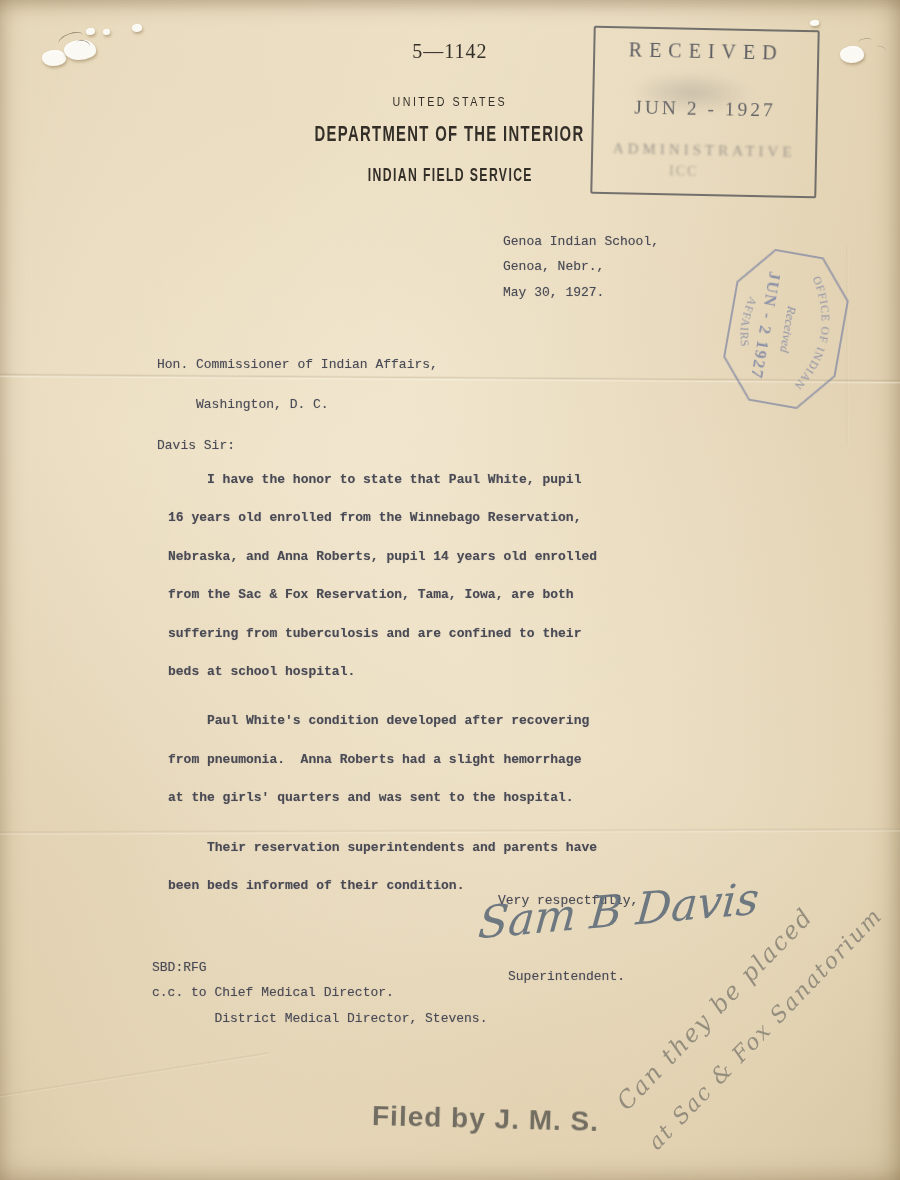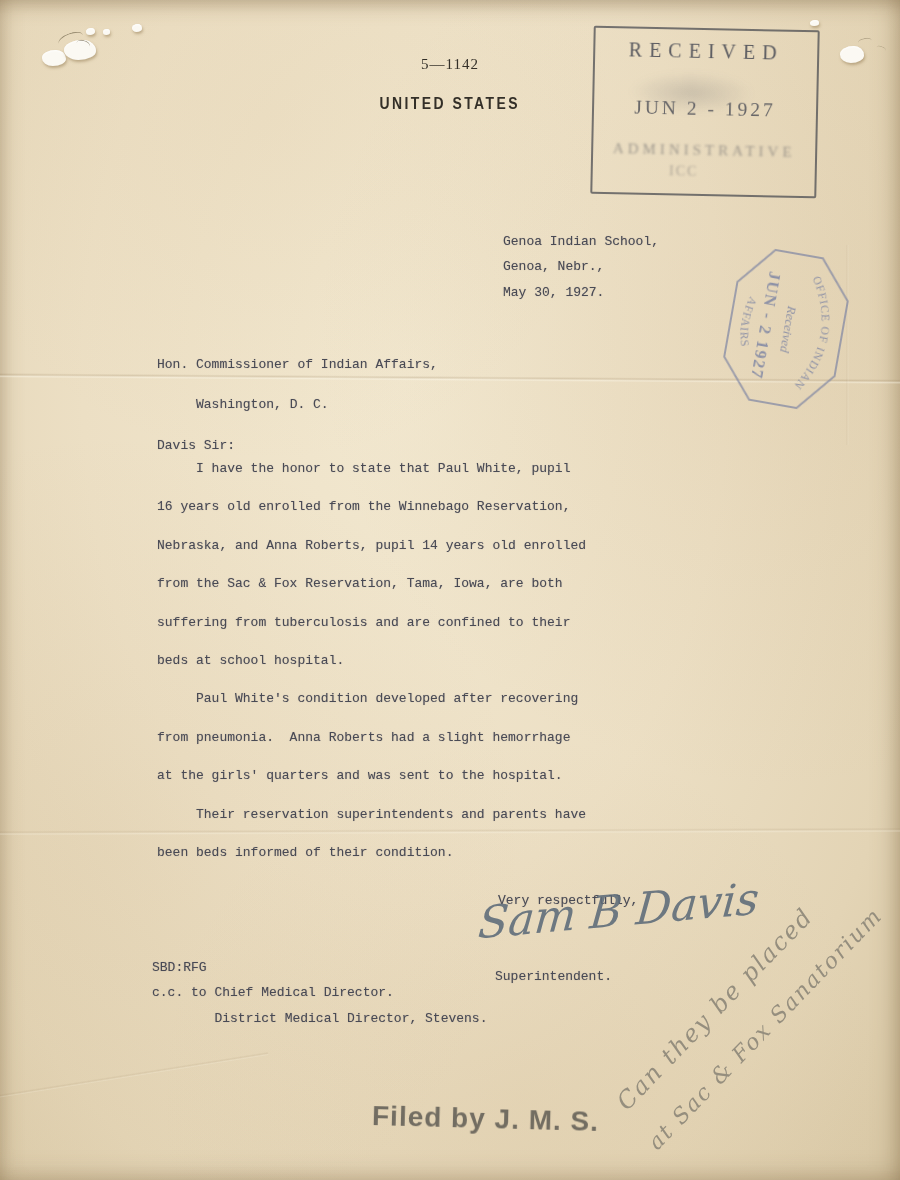--- a/index.html
+++ b/index.html
@@ -33,22 +33,22 @@
   .abs{position:absolute;}
   .typed{
     font-family:"Liberation Mono", monospace;
     font-size:13px;color:var(--typewriter-ink);
     white-space:pre-wrap;line-height:38.4px;
     text-shadow:0 0 1px rgba(70,70,95,.35);
   }
   
   .lh-line{left:0;right:0;text-align:center;color:var(--print-ink);}
   .lh-line>span{display:inline-block;transform-origin:50% 50%;}
-  .form-number{top:56px;font-family:"Liberation Serif", serif;font-size:15px;letter-spacing:1px;}
-  .lh1{top:94px;font-weight:bold;font-size:17px;letter-spacing:3px;}
+  .form-number{top:40px;font-family:"Liberation Serif", serif;font-size:20px;letter-spacing:1px;}
+  .lh1{top:94px;font-weight:normal;font-size:13px;letter-spacing:3px;}
   .lh1>span{transform:scaleX(.82);}
   .lh2{top:121px;font-weight:bold;font-size:22.5px;letter-spacing:2px;}
   .lh2>span{transform:scaleX(.66);}
   .lh3{top:165px;font-weight:bold;font-size:18px;letter-spacing:2px;}
   .lh3>span{transform:scaleX(.68);}
   
   .rstamp{
     left:592px;top:28px;width:222px;height:164px;
     border:2.5px solid rgba(75,76,82,.75);border-radius:2px;
     transform:rotate(1.2deg);color:var(--stamp-grey);
@@ -60,23 +60,23 @@
   .rstamp .rs-date{position:absolute;top:68px;left:0;right:0;font-size:19.5px;letter-spacing:3px;opacity:.88;filter:blur(.3px);}
   .rstamp .rs-dept{position:absolute;top:112px;left:0;right:0;font-size:15px;letter-spacing:4px;opacity:.5;filter:blur(1px);}
   .rstamp .rs-partial{position:absolute;top:134px;left:0;right:40px;font-size:14px;letter-spacing:2px;opacity:.4;filter:blur(1.2px);}
   
   .oia{left:706px;top:269px;transform:rotate(100deg);filter:blur(.3px);opacity:.9;}
   
   .dateline{left:503px;top:229px;line-height:25.4px;}
   .recipient{left:157px;top:345px;line-height:39.5px;}
   .salutation{left:157px;top:427px;}
   .body-block{left:157px;top:450px;}
-  .body-block p{margin:0;}
+  .body-block p{margin:11px;font-weight:bold;}
   .closing-val{left:498px;top:882px;}
-  .sig-title{left:495px;top:958px;text-align:right;}
+  .sig-title{left:508px;top:958px;text-align:right;}
   .refblock{left:152px;top:955px;line-height:25.3px;}
   
   .signature{
     left:478px;top:884px;width:300px;
     font-family:"DejaVu Serif", serif;font-style:italic;
     font-size:44px;color:#5d6b79;opacity:.88;
     transform:rotate(-5deg) skewX(-10deg);white-space:nowrap;
   }
   
   .pencil-note{left:565px;top:855px;width:340px;height:330px;pointer-events:none;}
@@ -126,20 +126,22 @@
   <div class="abs scratch" style="left:858px;top:38px;width:14px;height:6px;transform:rotate(-10deg);opacity:.6;"></div>
   <div class="abs scratch" style="left:876px;top:46px;width:10px;height:5px;transform:rotate(20deg);opacity:.5;"></div>
 
   <div class="abs crease crease-h1"></div>
   <div class="abs crease crease-h2"></div>
   <div class="abs crease-d1 abs" style="position:absolute;"></div>
   <div class="abs crease-v1"></div>
 
   <div class="abs lh-line form-number">5—1142</div>
   <div class="abs lh-line lh1"><span>UNITED STATES</span></div>
+  <div class="abs lh-line lh2"><span>DEPARTMENT OF THE INTERIOR</span></div>
+  <div class="abs lh-line lh3"><span>INDIAN FIELD SERVICE</span></div>
 
   <div class="abs rstamp">
     <div class="rs-title">RECEIVED</div>
     <div class="rs-smudge"></div>
     <div class="rs-date">JUN 2 - 1927</div>
     <div class="rs-dept">ADMINISTRATIVE</div>
     <div class="rs-partial">ICC</div>
   </div>
 
   <div class="abs typed dateline">Genoa Indian School,

